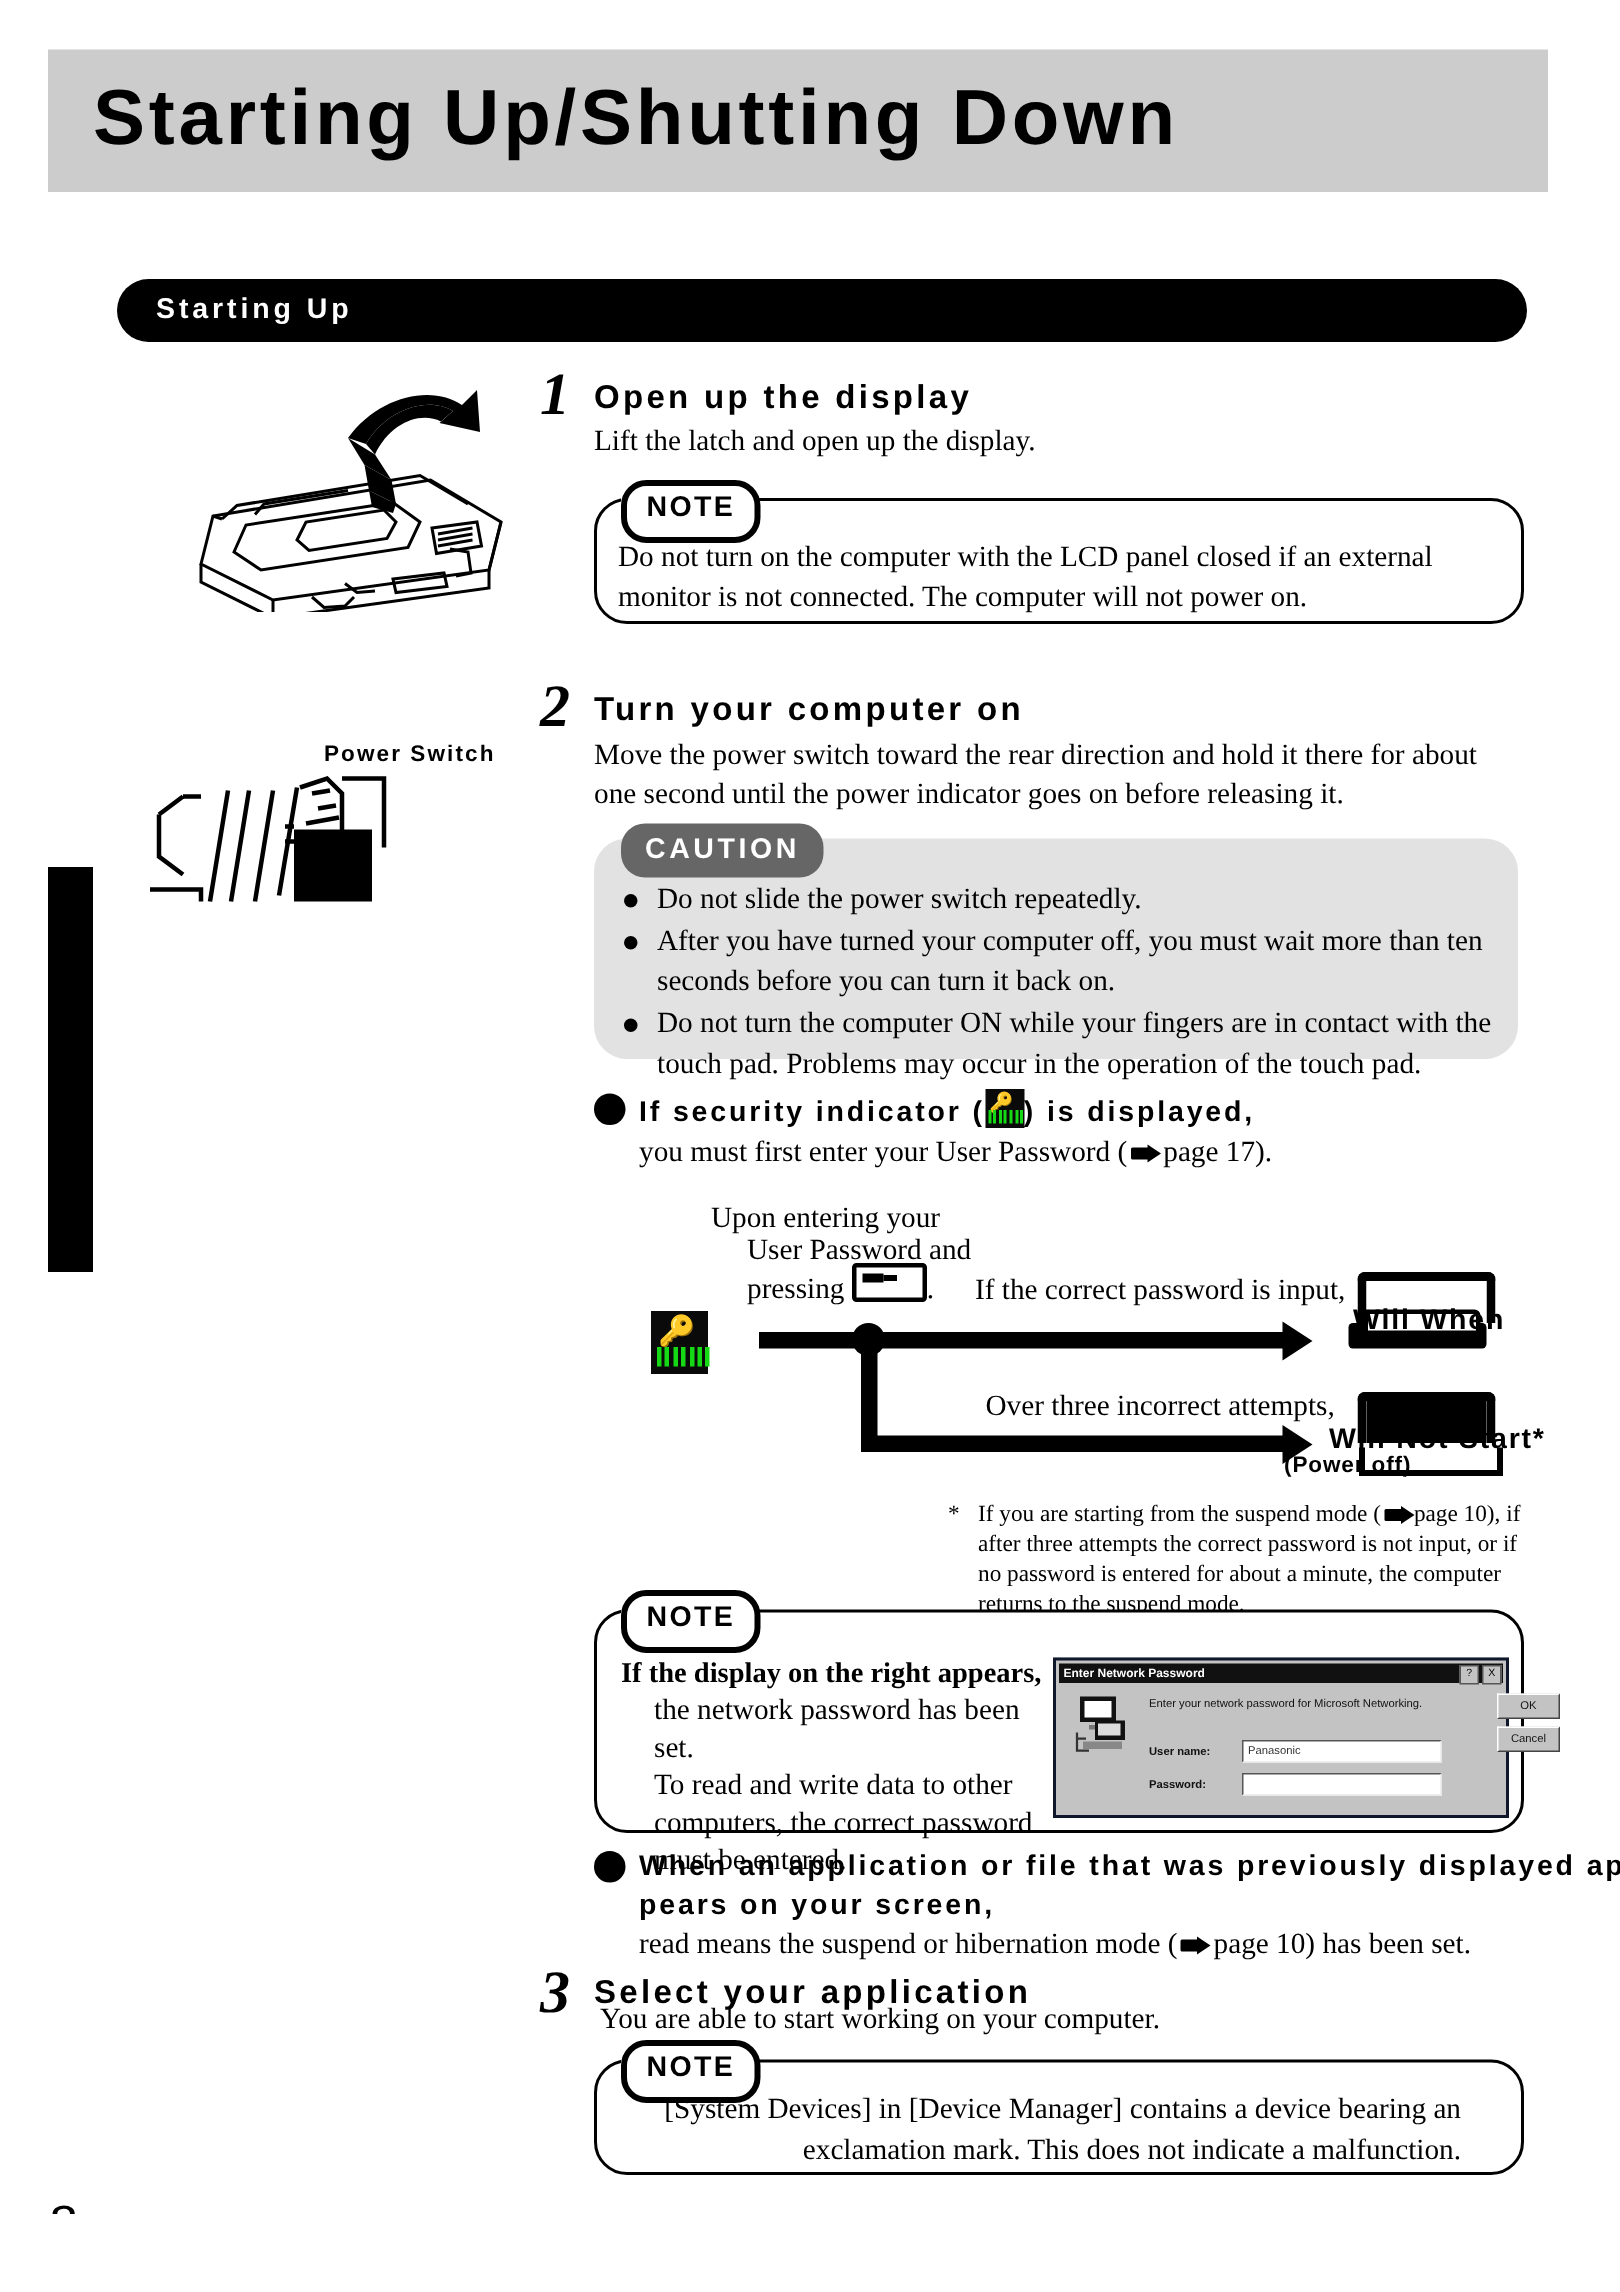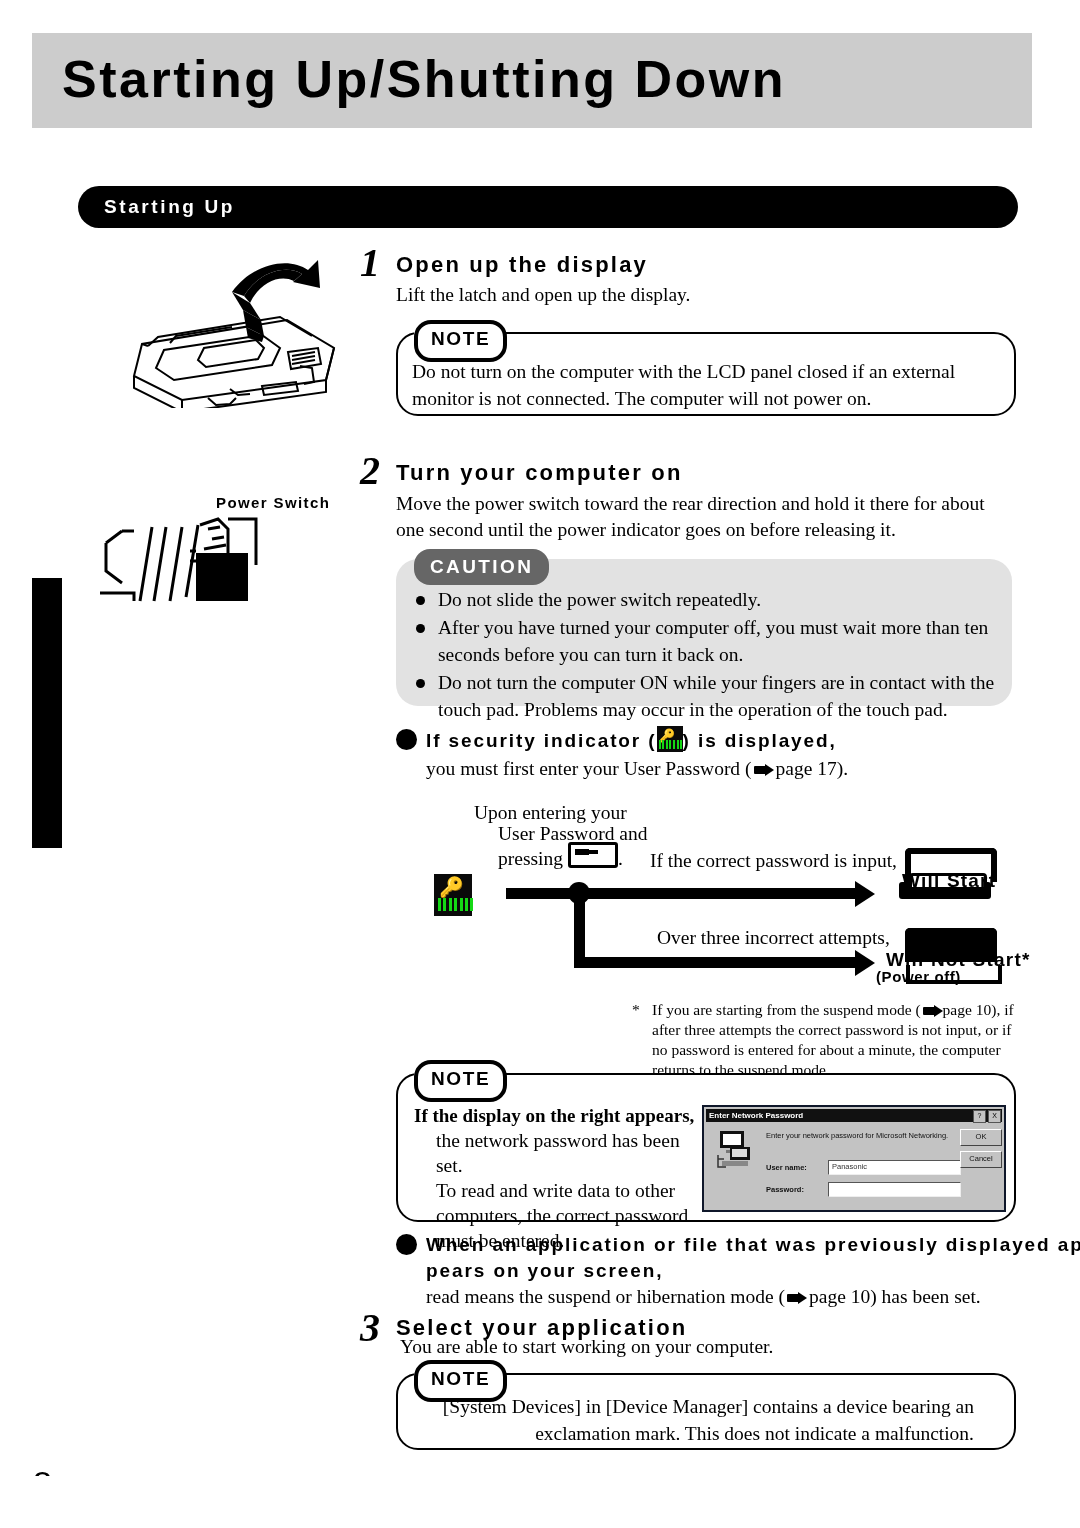--- a/index.html
+++ b/index.html
@@ -119,21 +119,21 @@
            line-height:10px;color:#111;white-space:nowrap;}
   .dlg-lab{position:absolute;font-family:"Liberation Sans", sans-serif;font-size:7.5px;
            line-height:10px;color:#111;font-weight:bold;}
   .dlg-field{position:absolute;background:#fff;border-top:1px solid #555;border-left:1px solid #555;
              border-right:1px solid #eee;border-bottom:1px solid #eee;
              font-family:"Liberation Sans", sans-serif;font-size:7.5px;line-height:12px;
              padding-left:3px;color:#333;overflow:hidden;white-space:nowrap;}
   .dlg-btn{position:absolute;background:#c3c3c3;border-top:1px solid #fff;border-left:1px solid #fff;
            border-right:1px solid #444;border-bottom:1px solid #444;
            font-family:"Liberation Sans", sans-serif;font-size:7.5px;text-align:center;
-           color:#111;}
+           color:#111;margin-left:38px;}
   .dlg-icon{position:absolute;}
 
   .illus{position:absolute;}
   .pw-label{position:absolute;font-family:"Liberation Sans", sans-serif;font-weight:bold;
             font-size:15px;letter-spacing:1.4px;line-height:20px;}
 </style>
 </head>
 <body>
 
 <div class="page">
@@ -257,30 +257,30 @@
   <div class="fl-line" style="left:574px;top:957px;width:282px;height:11px;"></div>
   <div class="fl-arrow" style="left:855px;top:950px;"></div>
 
   <div class="fl-label" style="left:650px;top:848px;white-space:nowrap;">If the correct password is input,</div>
   <div class="fl-label" style="left:657px;top:925px;white-space:nowrap;">Over three incorrect attempts,</div>
 
   <div class="lap-open" style="left:905px;top:848px;width:92px;height:52px;">
     <span class="scr"></span>
     <span class="base"></span>
   </div>
-  <div class="fl-res" style="left:902px;top:869px;">Will Start</div>
+  <div class="fl-res" style="left:902px;top:869px;">Will When</div>
 
   <div class="lap-off" style="left:905px;top:928px;width:92px;height:34px;">
     <span class="scr">
         <em></em>
       </span>
   </div>
   <div class="fl-res" style="left:886px;top:948px;">Will Not Start*</div>
   <div class="poweroff-box" style="left:906px;top:965px;width:88px;height:15px;"></div>
-  <div class="fl-res" style="left:876px;top:965px;font-size:15px;letter-spacing:0.6px;">(Power off)</div>
+  <div class="fl-res" style="left:856px;top:965px;font-size:15px;letter-spacing:0.6px;">(Power off)</div>
 
   <div class="footnote" style="left:632px;top:1000px;">*</div>
   <div class="footnote" style="left:652px;top:1000px;width:364px;">
     <span>If you are starting from the suspend mode (</span><span class="ptr" style="width:18px;height:11px;"><i class="b"></i><i class="t"></i></span><span>page 10</span><span>), if after three attempts the correct password is not input, or if no password is entered for about a minute, the computer returns to the suspend mode.</span>
   </div>
 
   <div class="note-box" style="left:396px;top:1073px;width:616px;height:145px;"></div>
   <div class="note-mask" style="left:414px;top:1069px;width:90px;height:9px;"></div>
   <div class="note-tag" style="left:414px;top:1060px;">NOTE</div>
 

